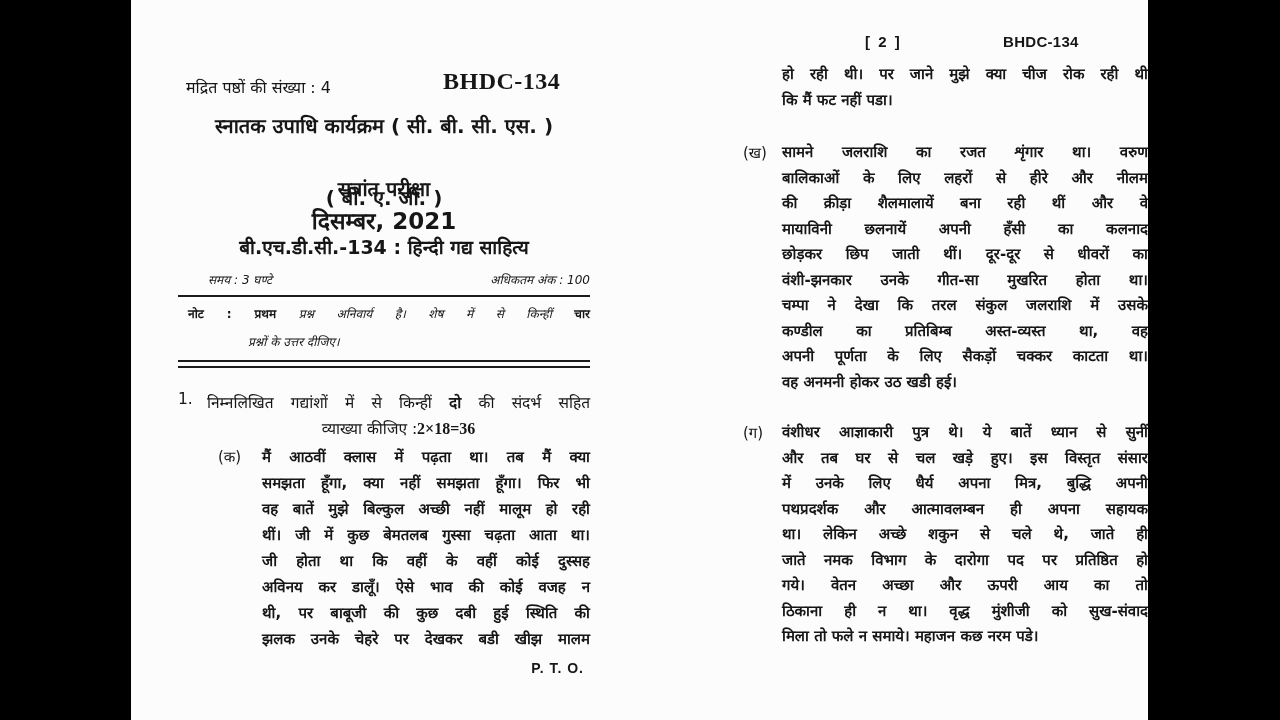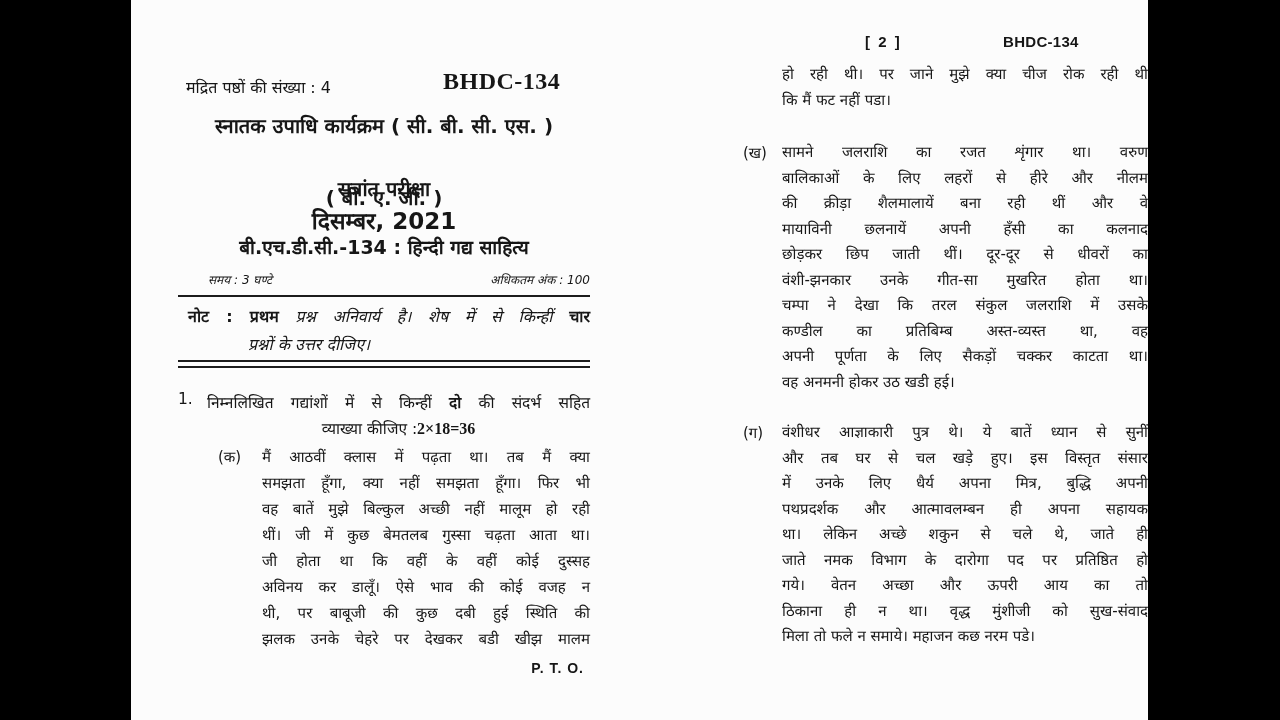--- a/index.html
+++ b/index.html
@@ -32,46 +32,46 @@
   .h-course   { top:234px; font-size:19px; }
 
   .time-row {
     position:absolute; top:271px; left:0; width:100%;
     display:flex; justify-content:space-between; box-sizing:border-box;
     padding-left:30px; font-size:12px; font-style:italic;
   }
   .rule-single { position:absolute; top:295px; left:0; width:100%; height:2px; background:#1c1c1c; }
   .note-line1 {
     position:absolute; top:305px; left:0; width:100%; box-sizing:border-box;
-    padding-left:10px; font-size:16px;
+    padding-left:10px; font-size:12px;
     text-align:justify; text-align-last:justify;
   }
   .note-line1 .b { font-weight:bold; }
   .note-line1 .i { font-style:italic; }
-  .note-line2 { position:absolute; top:333px; left:70px; font-size:16px; font-style:italic; }
+  .note-line2 { position:absolute; top:333px; left:70px; font-size:12px; font-style:italic; }
   .rule-double {
     position:absolute; top:360px; left:0; width:100%; height:4px;
     border-top:2px solid #1c1c1c; border-bottom:2px solid #1c1c1c; box-sizing:content-box;
   }
 
   .q1 { position:absolute; top:390px; left:0; width:100%; font-size:15.5px; }
   .q1-num { position:absolute; left:0; top:0; }
   .q1-l1 { margin-left:29px; text-align:justify; text-align-last:justify; line-height:26px; }
   .q1-l1 .b { font-weight:bold; }
   .q1-l2 { margin-left:29px; display:flex; justify-content:center; line-height:26px; }
   .q1-marks { font-family:"Liberation Serif", serif; font-size:16px;font-weight:bold; }
 
   .passage { position:absolute; font-size:15px; }
   .passage .p-label { position:absolute; left:0; top:0; line-height:26px; }
   .p-ka { top:444px; left:40px; width:372px; }
   .p-ka .p-lines { margin-left:44px; }
 
   .p-lines .tline {
     line-height:26px; text-align:justify; text-align-last:justify;
-    white-space:nowrap; overflow:visible;
+    white-space:nowrap; overflow:visible;font-weight:bold;
   }
   .p-lines[data-last="left"] .tline:last-child { text-align-last:left; }
 
   .pto {
     position:absolute; top:660px; right:6px; font-size:14px; font-weight:bold;
     font-family:"Liberation Sans", sans-serif; letter-spacing:1px;
   }
 
   
   .r-header { position:absolute; top:33px; left:0; width:100%; height:22px;

